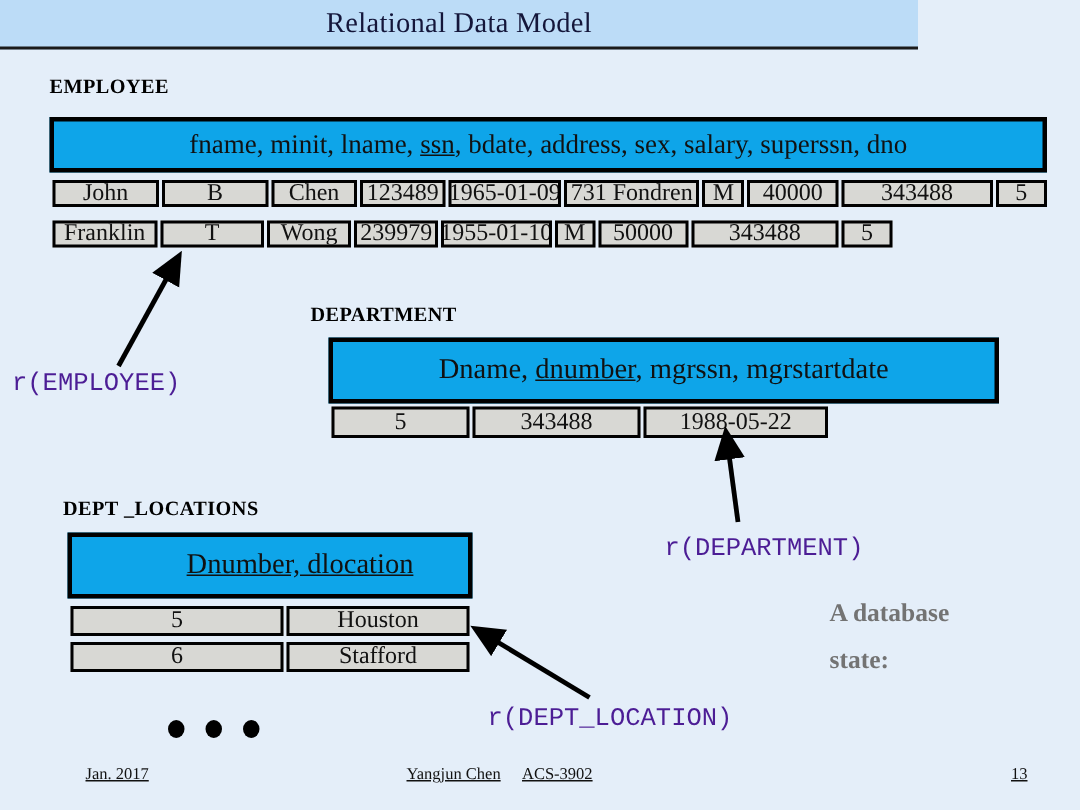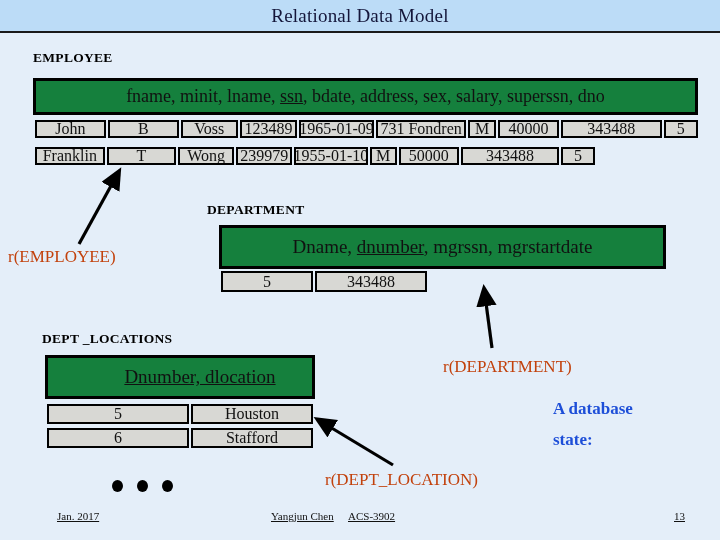--- a/index.html
+++ b/index.html
@@ -12,21 +12,21 @@
     background: #e4eef9;
     font-family: "Liberation Serif", serif;
     position: relative;
     overflow: hidden;
   }
 
   
   #title-bar {
     position: absolute;
     left: 0; top: 0;
-    width: 720px;
+    width: 612px;
     height: 33px;
     background: #bcdcf7;
     border-bottom: 2px solid #1a1a1a;
     box-sizing: border-box;
   }
   #title-bar .title-text {
     position: absolute;
     left: 0; right: 0;
     top: 5px;
     text-align: center;
@@ -43,21 +43,21 @@
     font-weight: bold;
     font-size: 13.5px;
     color: #000;
     letter-spacing: 0.3px;
     white-space: nowrap;
   }
 
   
   .schema-box {
     position: absolute;
-    background: #15803d;
+    background: #0ea5e9;
     border: 3px solid #000;
     box-sizing: border-box;
     display: flex;
     align-items: center;
     justify-content: center;
   }
   .schema-text {
     font-family: "Liberation Serif", serif;
     color: #111;
     white-space: nowrap;
@@ -84,31 +84,31 @@
     margin-right: 2px;
     height: 100%;
     white-space: nowrap;
     overflow: hidden;
   }
   .cell:last-child { margin-right: 0; }
 
   
   .annot {
     position: absolute;
-    font-family: Liberation Serif, serif;
+    font-family: Liberation Mono, monospace;
     font-size: 17px;
-    color: #c2410c;
+    color: #4c1d95;
     white-space: nowrap;
   }
   .annot-bold {
     position: absolute;
     font-family: "Liberation Serif", serif;
     font-size: 17px;
     font-weight: bold;
-    color: #1d4ed8;
+    color: #737373;
     line-height: 1.25;
     white-space: nowrap;
   }
 
   
   #arrow-layer {
     position: absolute;
     left: 0; top: 0;
     width: 720px; height: 540px;
     pointer-events: none;
@@ -148,21 +148,21 @@
 
 <div class="rel-label" style="left:33px; top:50px;">EMPLOYEE</div>
 
 <div class="schema-box" id="employee-schema" style="left:33px; top:78px; width:665px; height:37px;">
   <span class="schema-text" id="employee-schema-text" style="font-size:18px;"><span>fname, minit, lname, </span><span class="pk">ssn</span><span>, bdate, address, sex, salary, superssn, dno</span></span>
 </div>
 
 <div class="tuple-row" id="employee-row-0" style="left:35px; top:120px; width:663px; height:18px;">
     <div class="cell" style="width: 72px;">John</div>
     <div class="cell" style="width: 72px;">B</div>
-    <div class="cell" style="width: 58px;">Voss</div>
+    <div class="cell" style="width: 58px;">Chen</div>
     <div class="cell" style="width: 58px;">123489</div>
     <div class="cell" style="width: 76px;">1965-01-09</div>
     <div class="cell" style="width: 92px;">731 Fondren</div>
     <div class="cell" style="width: 28px;">M</div>
     <div class="cell" style="width: 62px;">40000</div>
     <div class="cell" style="width: 102px;">343488</div>
     <div class="cell" style="width: 35px;">5</div>
   </div>
 <div class="tuple-row" id="employee-row-1" style="left:35px; top:147px; width:560px; height:18px;">
     <div class="cell" style="width: 72px;">Franklin</div>
@@ -180,20 +180,21 @@
 
 <div class="rel-label" style="left:207px; top:202px;">DEPARTMENT</div>
 
 <div class="schema-box" id="department-schema" style="left:219px; top:225px; width:447px; height:44px;">
   <span class="schema-text" id="department-schema-text" style="font-size:19px;"><span>Dname, </span><span class="pk">dnumber</span><span>, mgrssn, mgrstartdate</span></span>
 </div>
 
 <div class="tuple-row" id="department-row-0" style="left:221px; top:271px; width:443px; height:21px;">
     <div class="cell" style="width: 92px;">5</div>
     <div class="cell" style="width: 112px;">343488</div>
+    <div class="cell" style="width: 123px;">1988-05-22</div>
   </div>
 
 <div class="annot" style="left:443px; top:357px;">r(DEPARTMENT)</div>
 
 <div class="rel-label" style="left:42px; top:331px;">DEPT _LOCATIONS</div>
 
 <div class="schema-box" id="deptloc-schema" style="left:45px; top:355px; width:270px; height:44px;padding-left:40px;">
   <span class="schema-text" id="deptloc-schema-text" style="font-size:19px;"><span class="pk">Dnumber, dlocation</span></span>
 </div>
 

